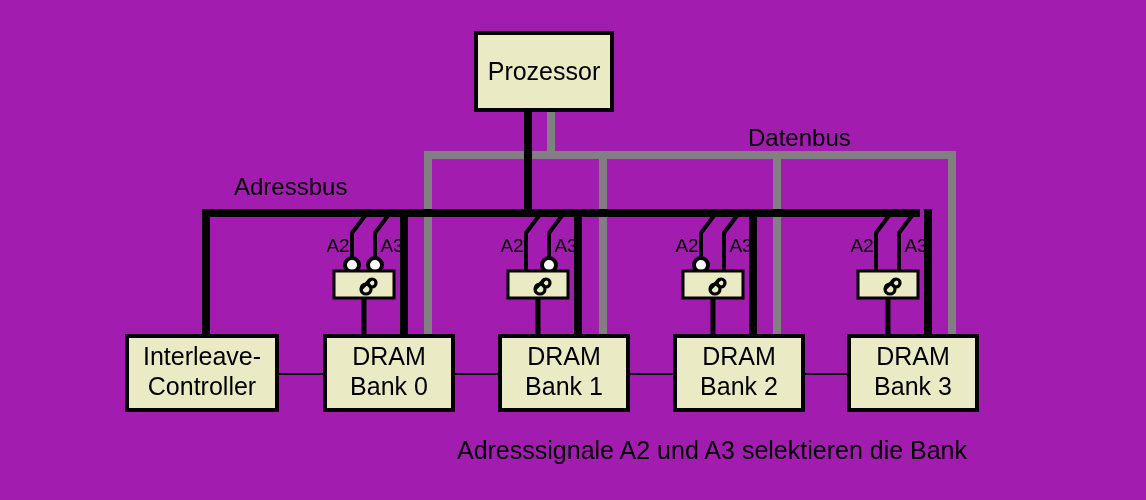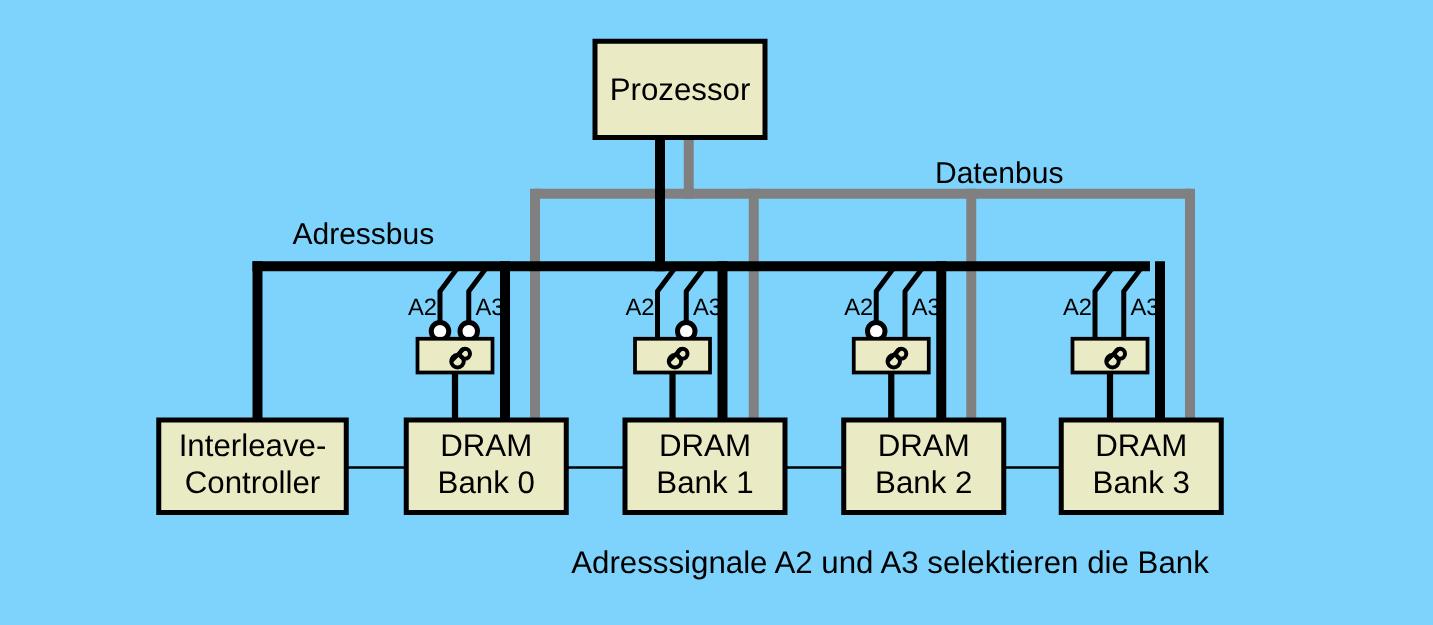--- a/index.html
+++ b/index.html
@@ -8,21 +8,21 @@
     padding: 0;
     background: #ffffff;
   }
   body {
     font-family: "Liberation Sans", sans-serif;
   }
   #diagram-root {
     position: relative;
     width: 1146px;
     height: 500px;
-    background: #7dd3fc;
+    background: #a21caf;
     overflow: hidden;
   }
   svg#diagram-svg {
     position: absolute;
     top: 0;
     left: 0;
     width: 1146px;
     height: 500px;
     display: block;
   }

